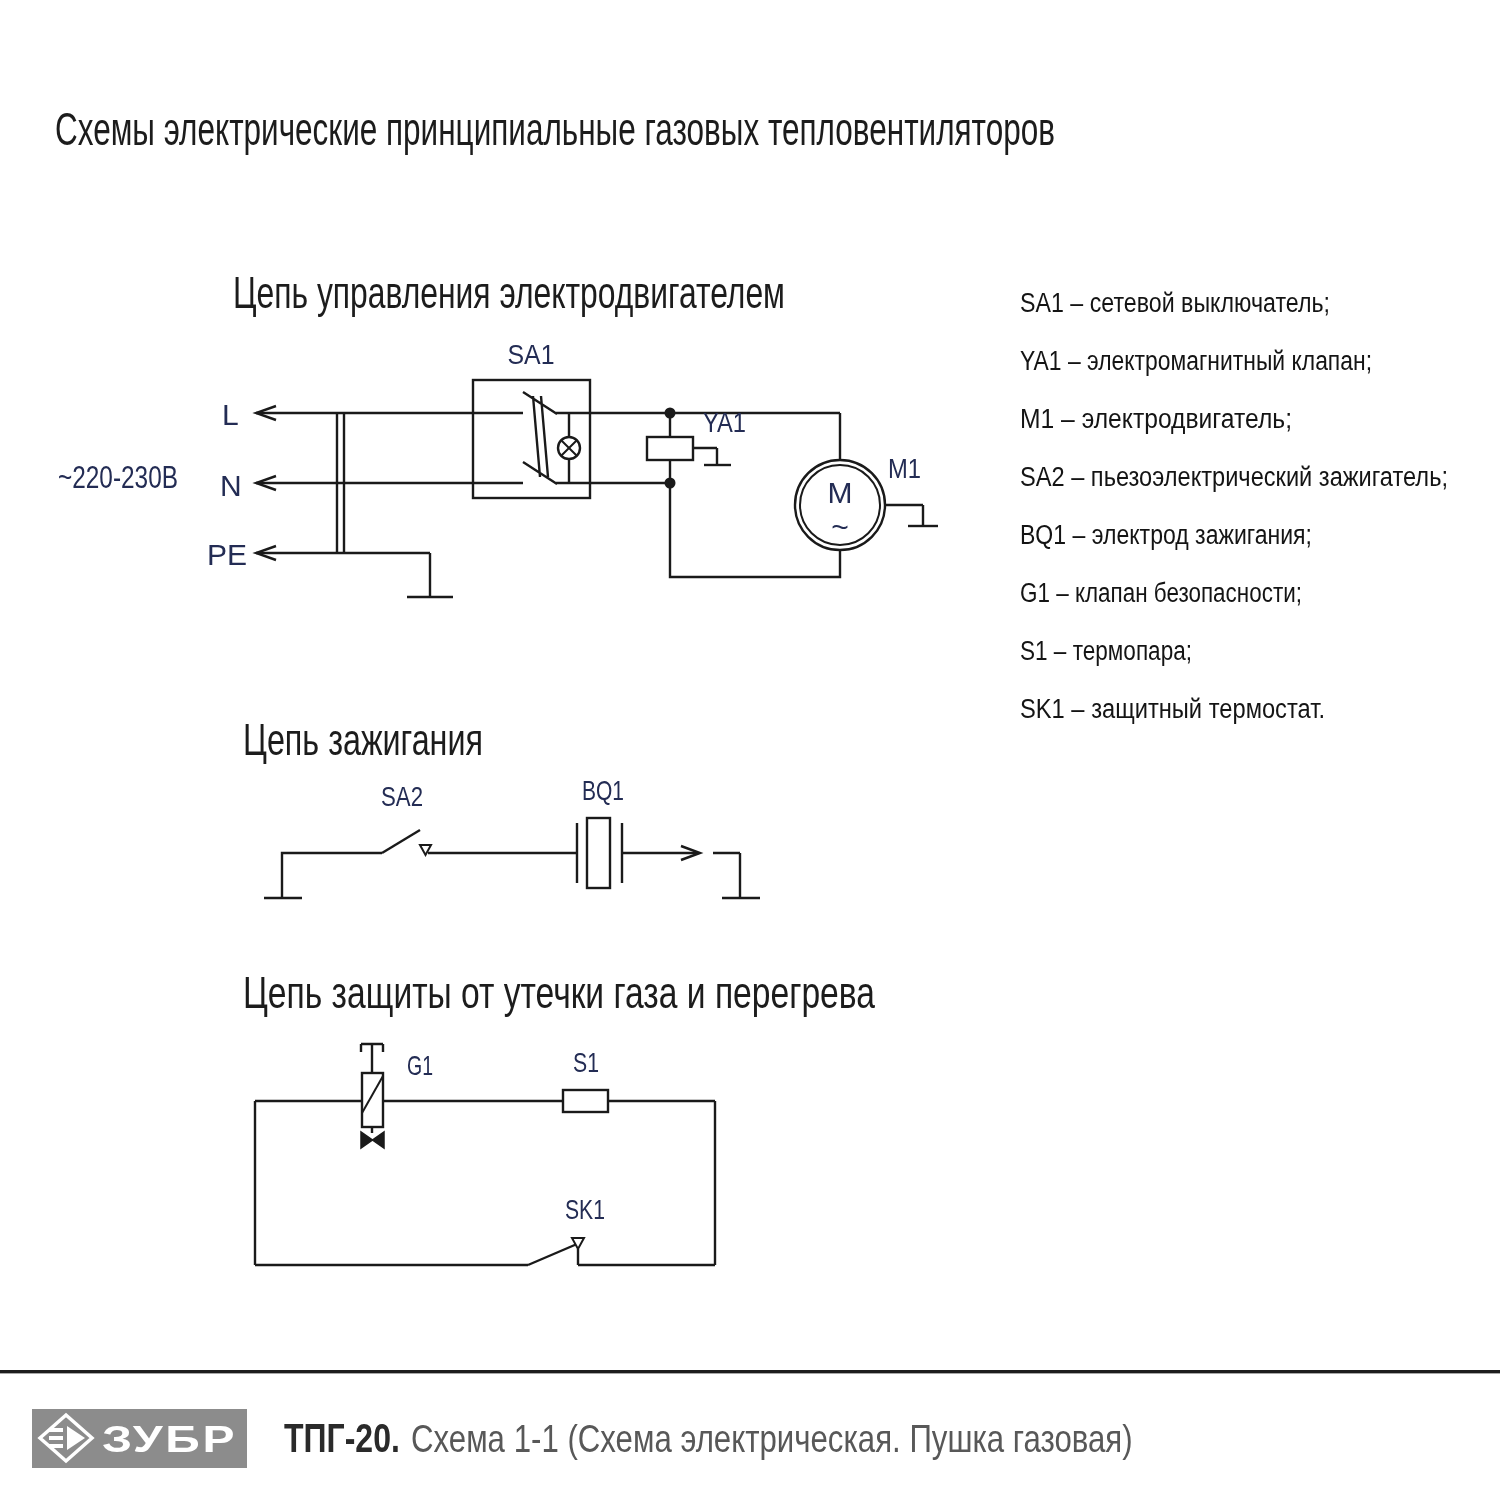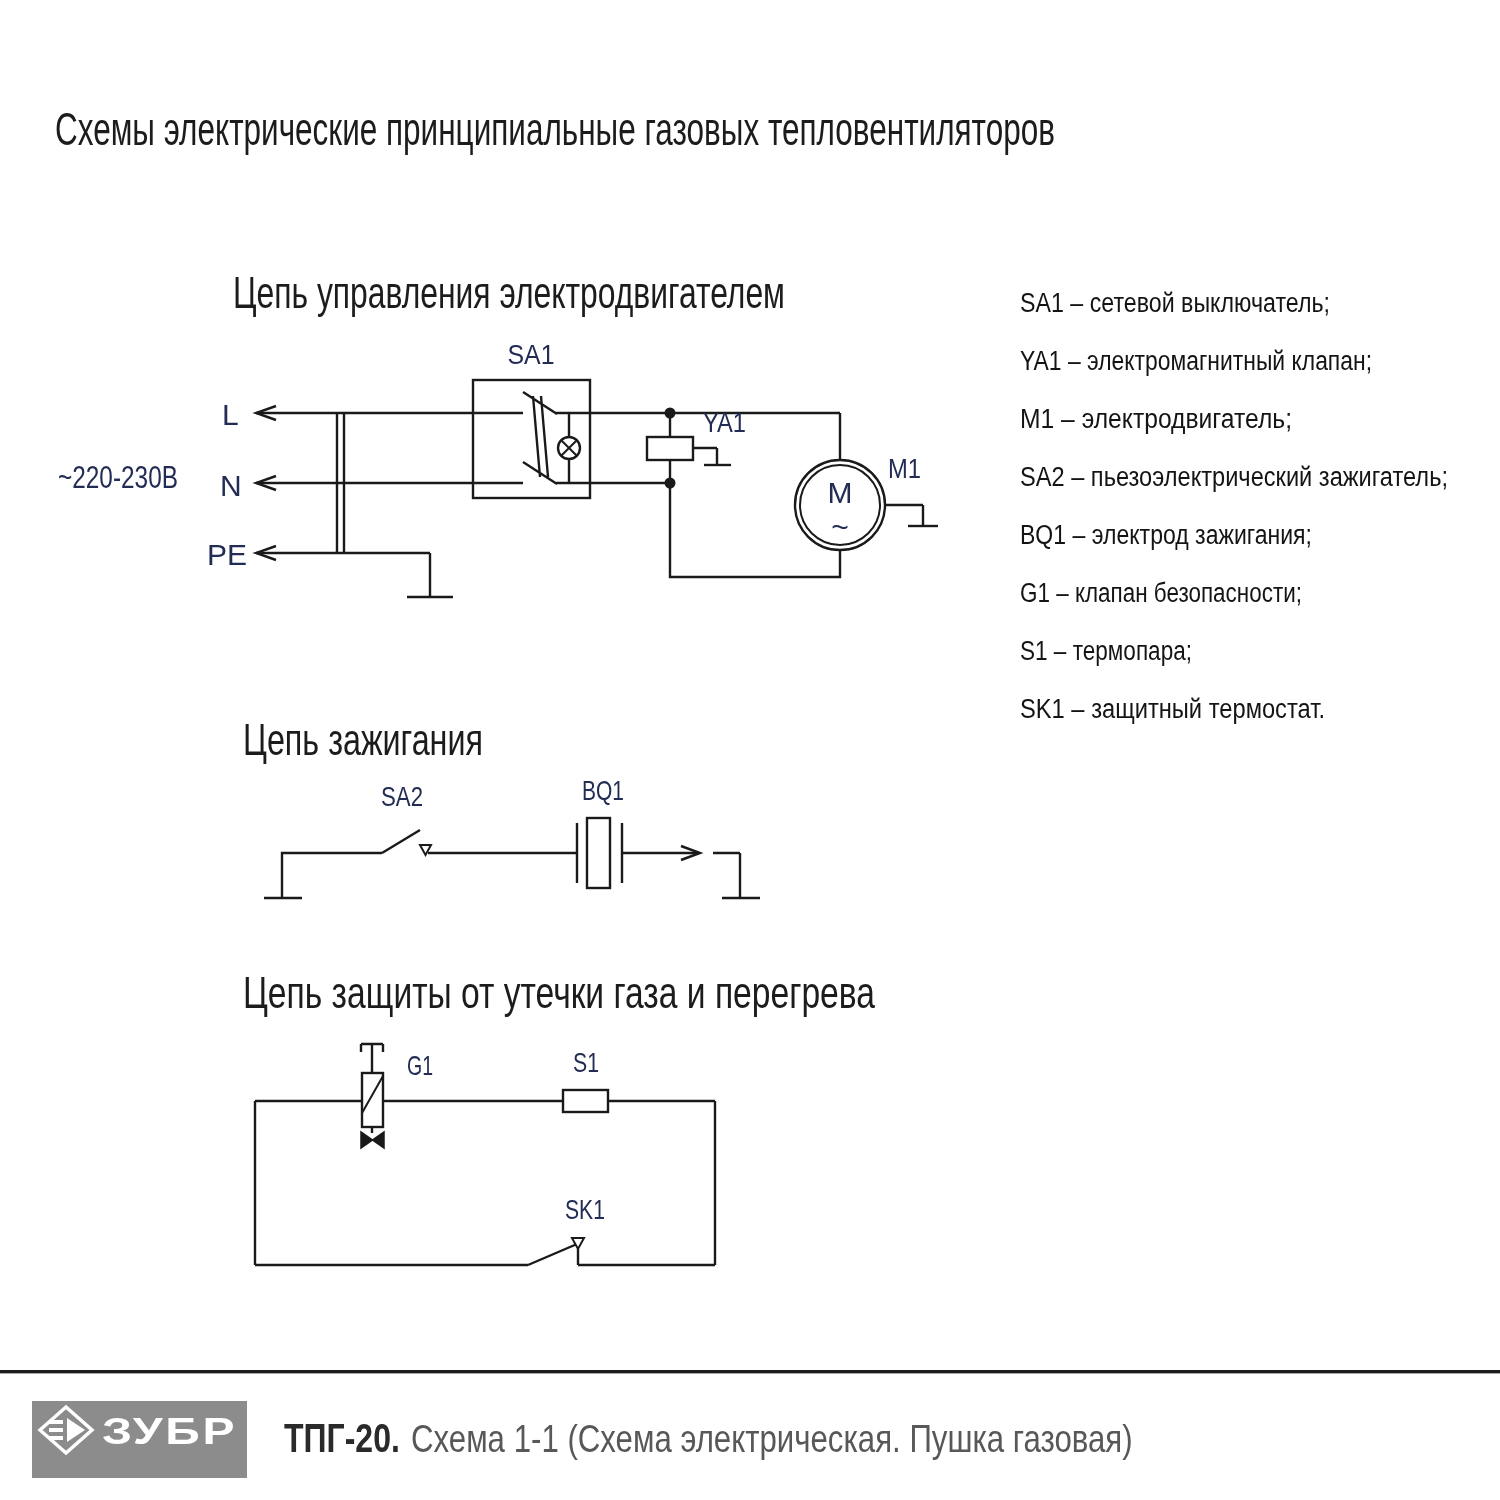--- a/index.html
+++ b/index.html
@@ -14,21 +14,21 @@
   .t-volt{font-size:31px;fill:#232c54;}
   .t-motor{font-size:30px;fill:#232c54;}
   .wire{stroke:#1a1a1a;stroke-width:2.4;fill:none;}
   .comp{stroke:#1a1a1a;stroke-width:2.4;fill:#ffffff;}
   .comp-open{stroke:#1a1a1a;stroke-width:2.4;fill:none;}
   .dot{fill:#1a1a1a;stroke:none;}
   .tri{fill:#ffffff;stroke:#1a1a1a;stroke-width:2;}
   .tri-fill{fill:#1a1a1a;stroke:#1a1a1a;stroke-width:1.5;}
   #footer{position:absolute;left:0;top:1370px;width:1500px;height:130px;
           border-top:3px solid #1d1d1d;box-shadow:0 1px 0 #a8a8a8 inset;}
-  #brand-box{position:absolute;left:32px;top:28px;width:215px;height:77px;background:#8c8c8c;}
+  #brand-box{position:absolute;left:32px;top:36px;width:215px;height:59px;background:#8c8c8c;}
   #footer-caption{position:absolute;left:284px;top:36px;height:59px;display:flex;align-items:center;
           white-space:nowrap;transform:scaleX(0.80);transform-origin:left center;}
   #footer-caption .model{font-size:40px;font-weight:bold;color:#2a2a2a;margin-right:14px;}
   #footer-caption .caption{font-size:39px;font-weight:300;color:#585858;}
 </style>
 </head>
 <body>
 
 <svg width="1500" height="1370" viewBox="0 0 1500 1370">
 

